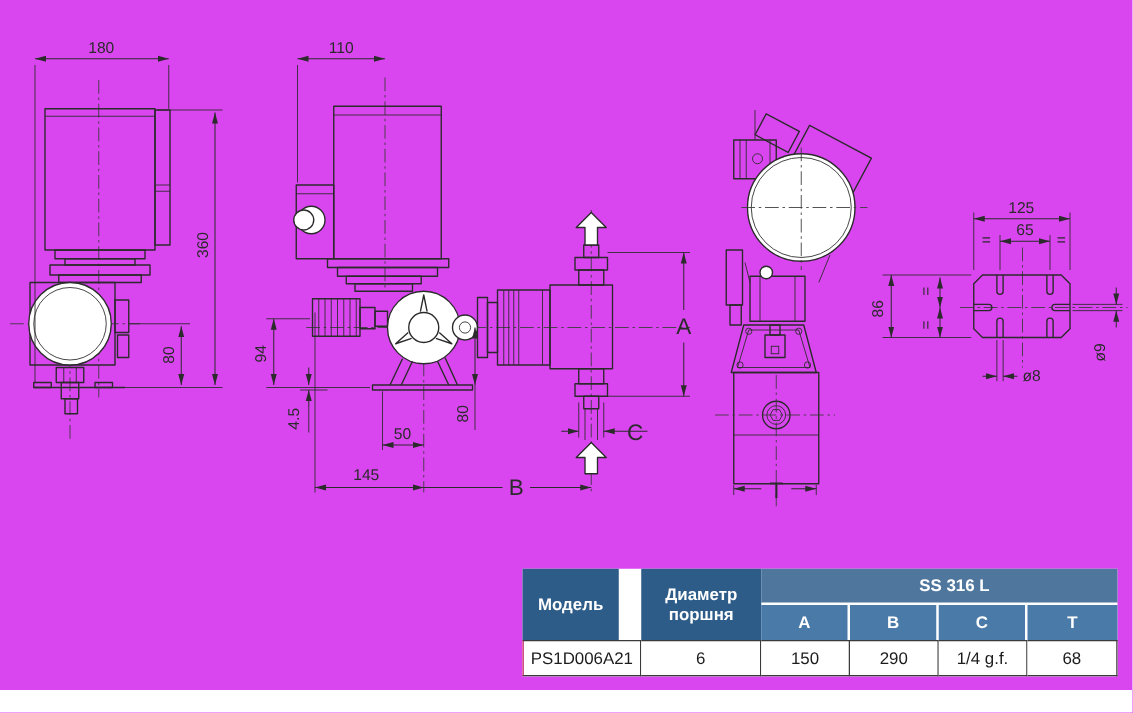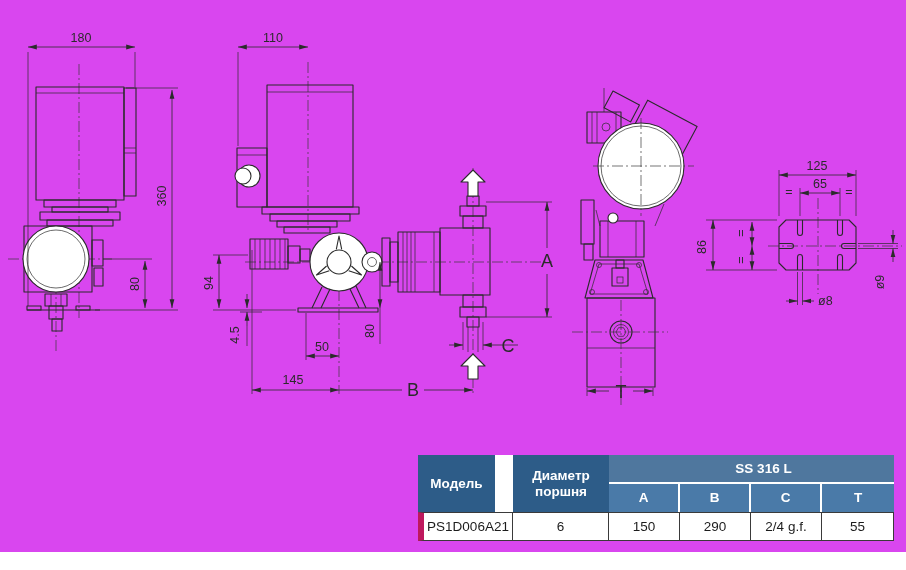--- a/index.html
+++ b/index.html
@@ -23,21 +23,21 @@
   .dark{background:#2d5c88;}
   .mid{background:#4f779e;padding-left:24px;}
   .sub{background:#4a7aa8;}
   .model-h{grid-column:1;grid-row:1/3;margin-right:18px;}
   .piston-h{grid-column:2;grid-row:1/3;margin-right:0;padding:0 10px;}
   .ss-h{grid-column:3/7;grid-row:1;margin-bottom:2px;}
   .sh{grid-row:2;margin-right:2px;}
   .sh.last{margin-right:0;}
   .d{grid-row:3;display:flex;align-items:center;justify-content:center;
      font-size:13.5px;color:#1c1c1c;border:1px solid #3a3a3a;border-left:none;background:#fff;}
-  .d.first{border-left:6px solid #be185d;}
+  .d.first{border-left:1px solid #be185d;}
 </style>
 </head>
 <body>
 
 <div id="stage">
 
 <svg width="906" height="452" viewBox="0 0 906 452">
   <defs>
     <marker id="ma" markerWidth="12" markerHeight="8" refX="11" refY="4" orient="auto">
       <path d="M0,1 L11,4 L0,7 Z" fill="#2b2b2b"></path>
@@ -278,16 +278,16 @@
     <div class="hc dark piston-h">Диаметр поршня</div>
     <div class="hc mid ss-h">SS 316 L</div>
     <div class="hc sub sh" style="grid-column:3">A</div>
     <div class="hc sub sh" style="grid-column:4">B</div>
     <div class="hc sub sh" style="grid-column:5">C</div>
     <div class="hc sub sh last" style="grid-column:6">T</div>
     <div class="d first" style="grid-column:1">PS1D006A21</div>
     <div class="d" style="grid-column:2">6</div>
     <div class="d" style="grid-column:3">150</div>
     <div class="d" style="grid-column:4">290</div>
-    <div class="d" style="grid-column:5">2/4 g.f.</div>
-    <div class="d" style="grid-column:6">55</div>
+    <div class="d" style="grid-column:5">1/4 g.f.</div>
+    <div class="d" style="grid-column:6">68</div>
   </div>
 </div>
 
 </body></html>

